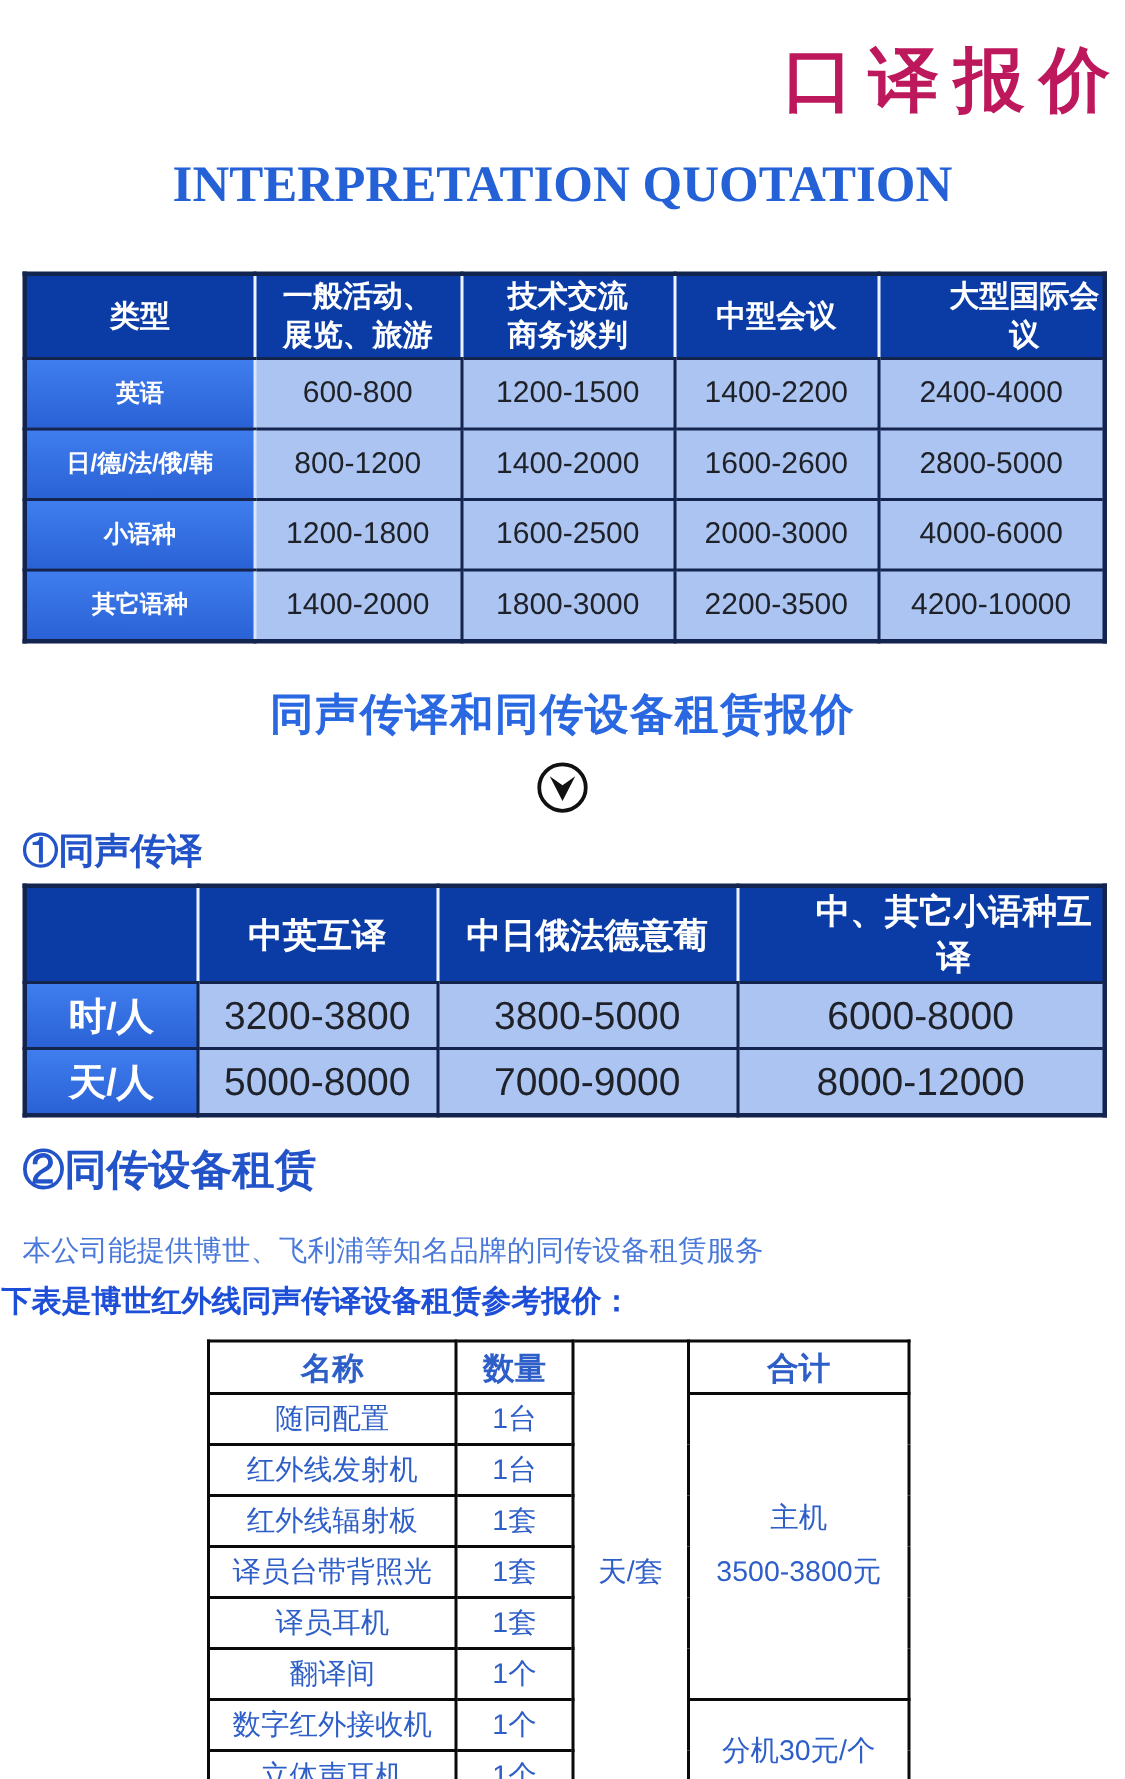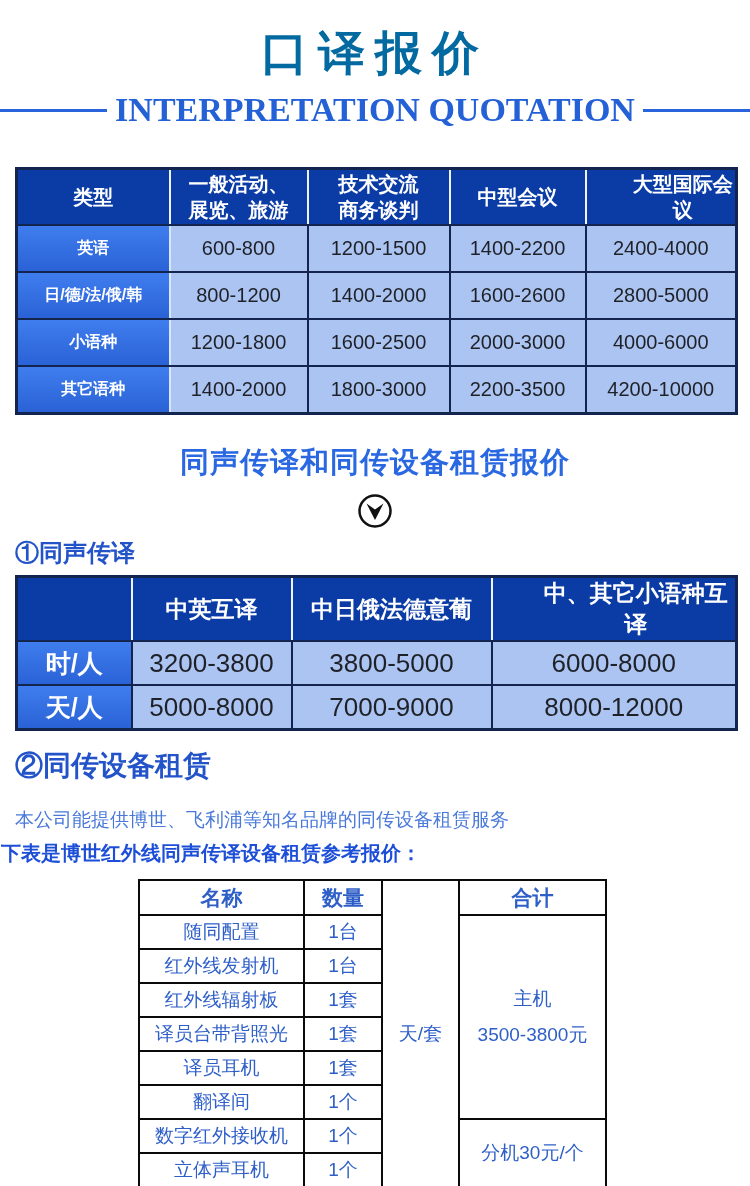--- a/index.html
+++ b/index.html
@@ -2,24 +2,24 @@
 <html><head>
 <meta charset="utf-8">
 <style>
   html,body{margin:0;padding:0;}
   body{
     width:750px;height:1186px;background:#ffffff;overflow:hidden;
     font-family:"Liberation Sans", sans-serif;
   }
   
   .page-title{
-    margin-top:22px;text-align:center;
-    font-size:47px;font-weight:bold;color:#0369a1;letter-spacing:10px;
-  }
-  .subtitle-row{display:flex;align-items:center;margin-top:6px;}
+    margin-top:22px;text-align:right;
+    font-size:47px;font-weight:bold;color:#be185d;letter-spacing:10px;
+  }
+  .subtitle-row{display:flex;align-items:center;margin-top:20px;flex-direction:column;}
   .subtitle-line{flex:1;height:3px;background:#2a64dd;}
   .subtitle-text{
     font-family:"Liberation Serif", serif;font-weight:bold;
     font-size:34px;color:#2461d6;padding:0 8px;white-space:nowrap;
   }
   
   table.blue{border-collapse:collapse;table-layout:fixed;margin-left:15px;
     border:3px solid #13254f;}
   table.blue th,table.blue td{border:2px solid #13254f;padding:0;text-align:center;vertical-align:middle;}
   table.blue thead th{

